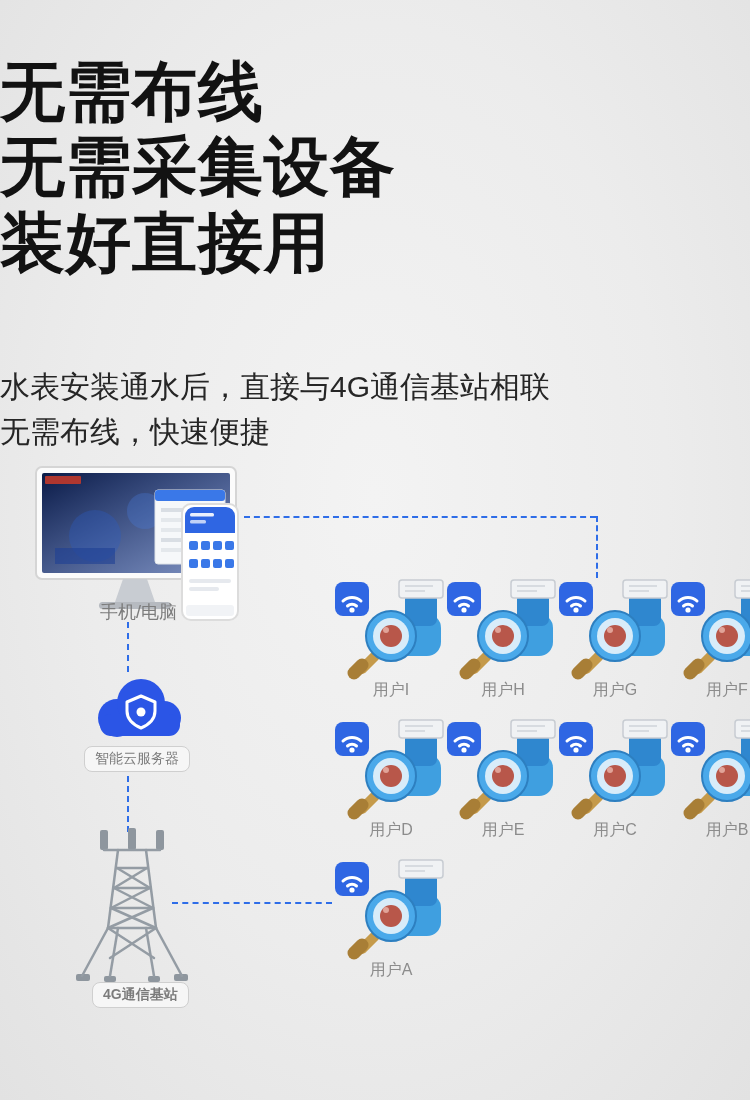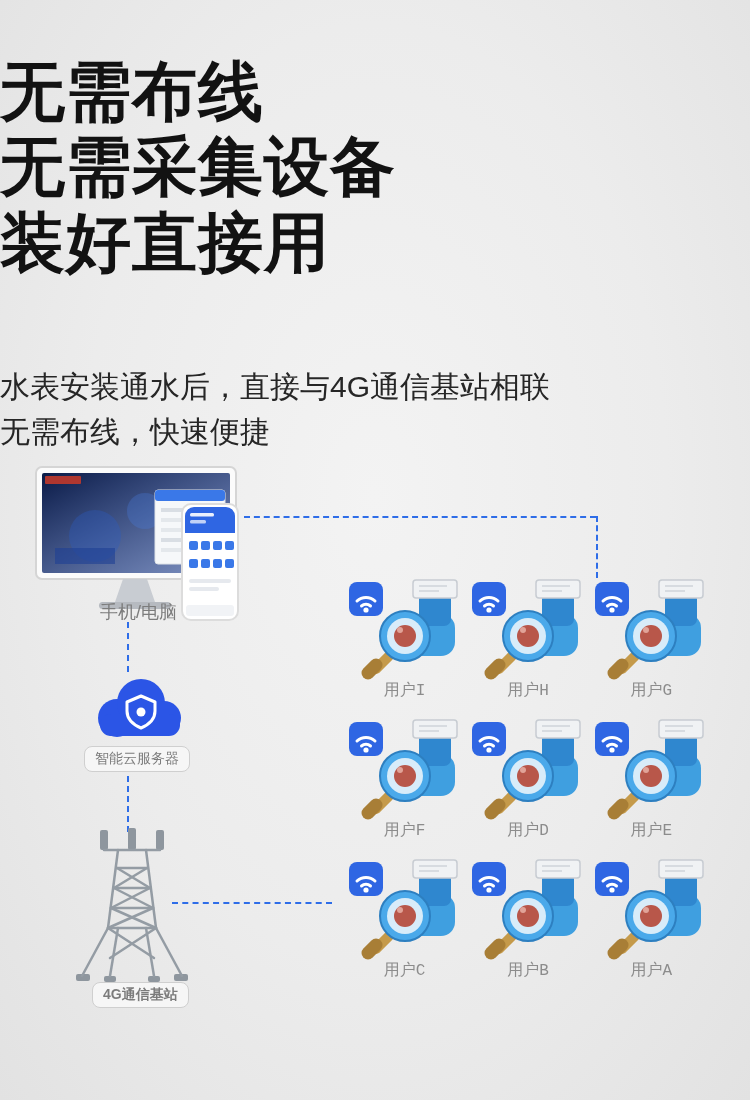--- a/index.html
+++ b/index.html
@@ -9,22 +9,22 @@
   .headline{position:absolute;top:54px;left:0;width:100%;text-align:left;
         font-weight:900;color:#121212;font-size:65px;line-height:1.16;letter-spacing:1px;}
   .subtitle{position:absolute;top:364px;left:0;width:100%;
         font-size:30px;color:#262626;line-height:1.5;font-weight:500;}
   .dash-h{position:absolute;border-top:2px dashed #2e6de8;}
   .dash-v{position:absolute;border-left:2px dashed #2e6de8;}
   .node-label{position:absolute;font-size:14px;color:#7c7c7c;background:#f6f6f6;
         border:1px solid #cfcfcf;border-radius:8px;padding:3px 10px;white-space:nowrap;z-index:5;}
   .plain-label{position:absolute;font-size:18px;color:#7c7c7c;white-space:nowrap;z-index:5;}
   .abs{position:absolute;}
-  .meter-grid{position:absolute;left:343px;top:576px;width:370px;
-        display:grid;grid-template-columns:repeat(3,1fr);grid-auto-rows:140px;justify-items:center;font-family:Liberation Mono, monospace;}
+  .meter-grid{position:absolute;left:335px;top:576px;width:370px;
+        display:grid;grid-template-columns:repeat(4,1fr);grid-auto-rows:140px;justify-items:center;}
   .meter-cell{display:flex;flex-direction:column;align-items:center;}
   .meter-label{font-size:16px;color:#8c8c8c;margin-top:0;}
   svg{display:block;}
 </style>
 </head>
 <body>
 
 <div class="page">
 
   <div class="headline">

